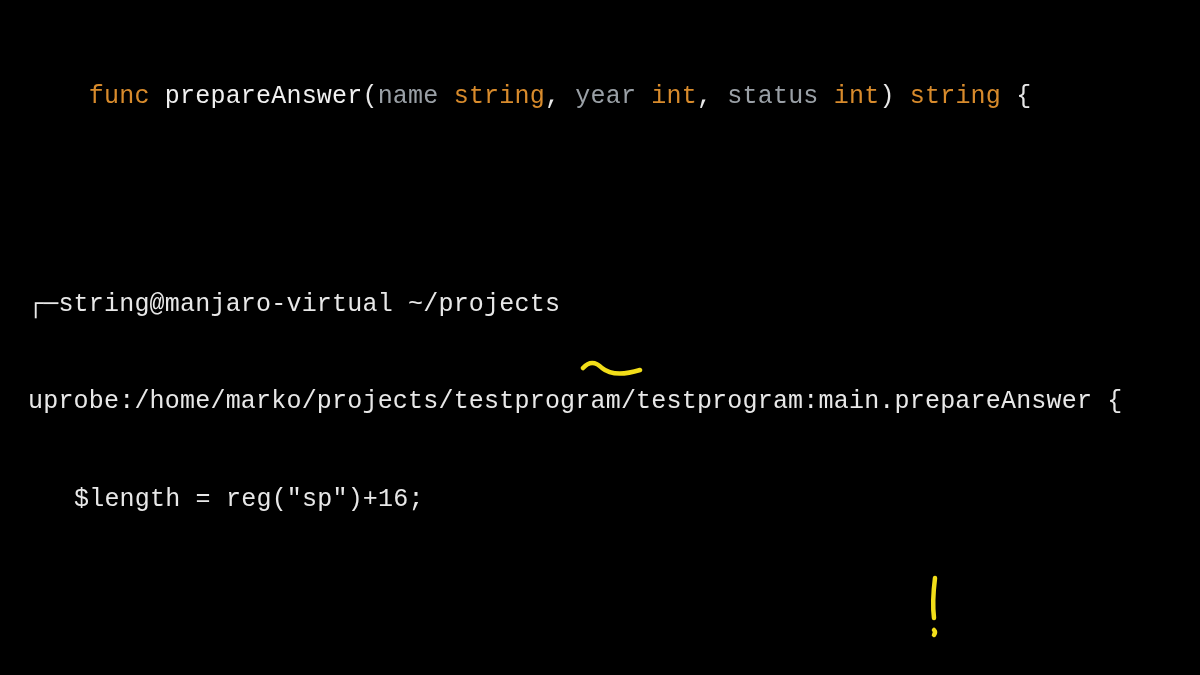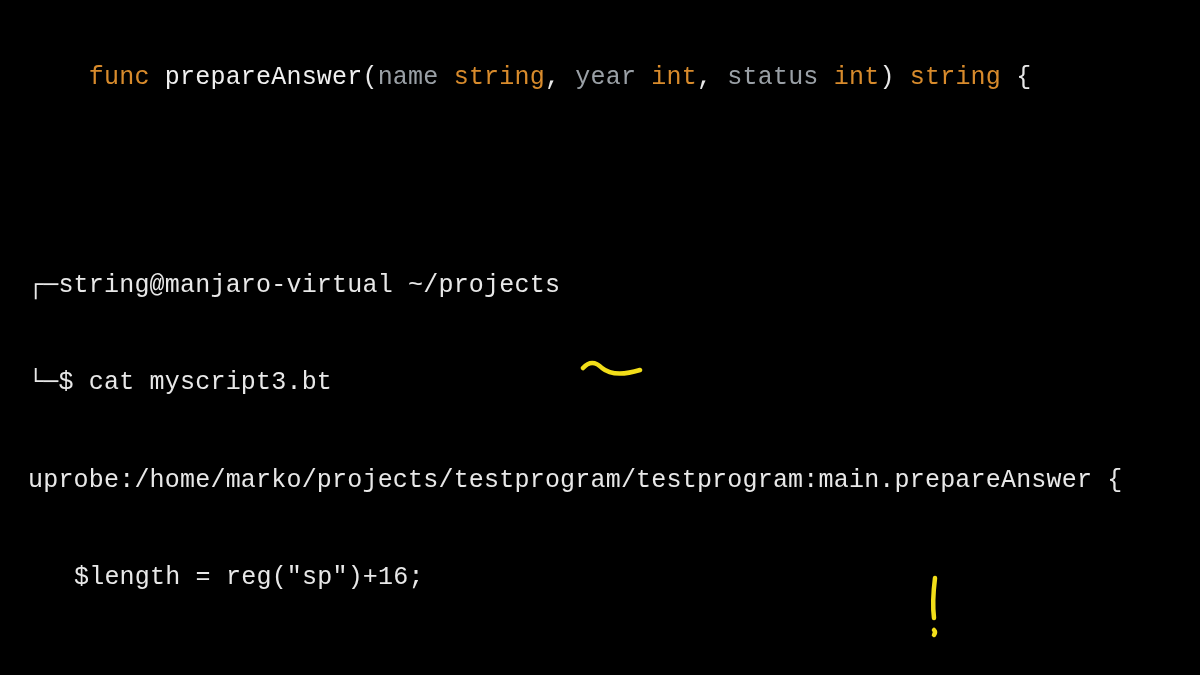--- a/index.html
+++ b/index.html
@@ -7,21 +7,21 @@
     padding: 0;
     background: #000;
     width: 1200px;
     height: 675px;
     overflow: hidden;
   }
   .slide {
     box-sizing: border-box;
     width: 1200px;
     height: 675px;
-    padding: 29px 28px 0 28px;
+    padding: 48px 28px 0 28px;
     color: #e8e8e8;
     font-family: "SF Mono", ui-monospace, Menlo, Consolas, "Liberation Mono", monospace;
     font-size: 25px;
     line-height: 1.3;
     position: relative;
   }
   .sig-line { white-space: pre; letter-spacing: 0.2px; }
   .kw   { color: #d88b2c; }           
   .fnm  { color: #f0f0f0; }           
   .pname{ color: #9aa0a6; }           
@@ -44,21 +44,20 @@
 <div class="slide">
 
   <div class="sig-line">
     <span class="kw">func</span><span> </span><span class="fnm">prepareAnswer</span><span class="punc">(</span><span class="pname">name</span><span> </span><span class="kw">string</span><span class="punc">, </span><span class="pname">year</span><span> </span><span class="kw">int</span><span class="punc">, </span><span class="pname">status</span><span> </span><span class="kw">int</span><span class="punc">) </span><span class="kw">string</span><span class="brace"> {</span>
   </div>
 
   <div class="gap-lg"></div>
 
   <div class="term">
     <span class="line">┌─string@manjaro-virtual ~/projects</span>
-    <span class="line">└─$ cat myscript3.bt</span>
     <span class="line">uprobe:/home/marko/projects/testprogram/testprogram:main.prepareAnswer {</span>
     <span class="line"><span class="indent">$length = reg("sp")+16;</span></span>
     
     
     
   </div>
 
   <div class="annot" style="left:580px; top:358px; width:70px; height:20px;">
     <svg viewBox="0 0 70 20" width="70" height="20">
       <path d="M3 8 Q 12 -2 22 8 Q 34 18 60 10"></path>

